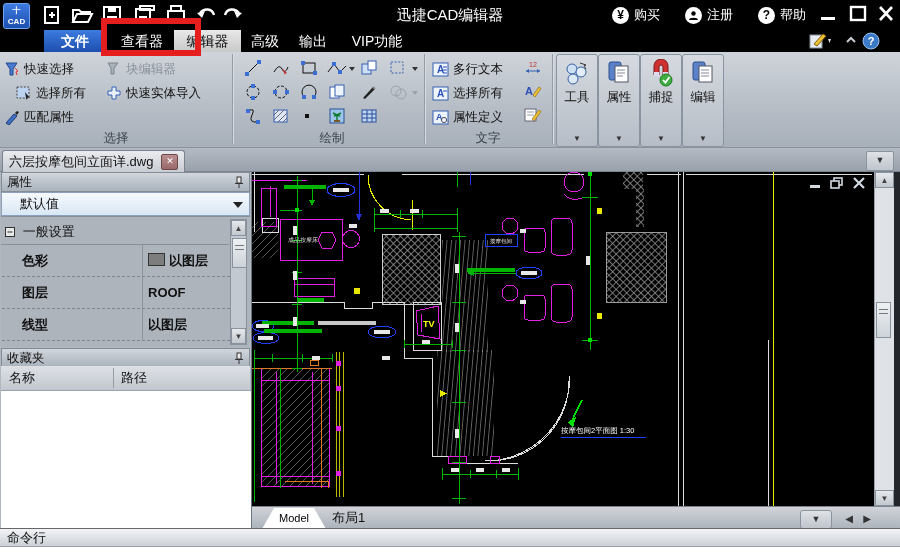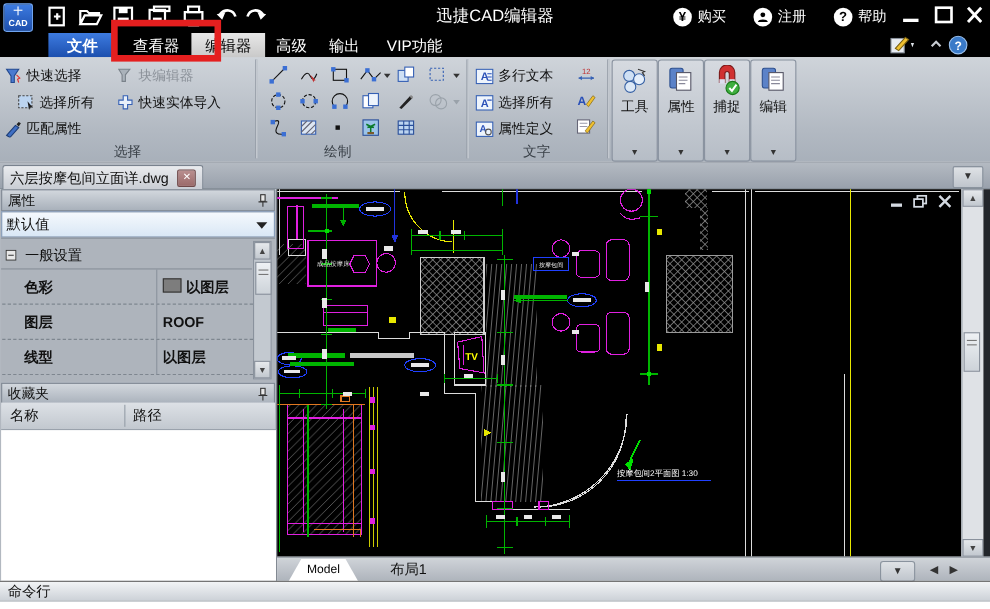--- a/index.html
+++ b/index.html
@@ -42,21 +42,21 @@
   #doctab .x{width:15px;height:14px;background:linear-gradient(#b98f8f,#9b6a6a);border:1px solid #6f4848;border-radius:2px;
              color:#fff;font-size:9px;line-height:13px;text-align:center;cursor:pointer;}
   #dt-drop{left:866px;top:3px;width:26px;height:18px;background:linear-gradient(#dfe2e6,#bfc5cc);border:1px solid #8a939e;
            border-radius:2px;text-align:center;font-size:9px;color:#333;line-height:17px;cursor:pointer;}
   
   #leftpanel{left:0;top:172px;width:252px;height:356px;background:#b2b8c0;border-right:1px solid #6d7680;box-sizing:border-box;}
   .phdr{position:absolute;left:1px;width:249px;height:20px;background:linear-gradient(#d2d7dd,#a9b1bb);
         border:1px solid #828b96;box-sizing:border-box;font-size:12.5px;color:#111;line-height:18px;padding-left:5px;}
   .pin{position:absolute;right:5px;top:3px;cursor:pointer;}
   #combo{left:1px;top:20px;width:249px;height:24px;background:linear-gradient(#f5f9fd,#d9e7f5);
-         border:1px solid #8aa0bc;box-sizing:border-box;font-size:13px;color:#111;line-height:22px;padding-left:4px;cursor:pointer;}
+         border:1px solid #8aa0bc;box-sizing:border-box;font-size:13px;color:#111;line-height:22px;padding-left:18px;cursor:pointer;}
   #combo .arr{position:absolute;right:6px;top:9px;width:0;height:0;border:5px solid transparent;border-top:6px solid #222;}
   .grid-row{position:absolute;left:1px;width:228px;font-size:13px;color:#111;box-sizing:border-box;}
   .dash{border-bottom:1px dashed #7e868f;font-weight:bold;}
   .gcol{position:absolute;left:140px;top:0;bottom:0;width:1px;background:#8b939d;}
   .swatch{display:inline-block;width:15px;height:11px;background:#7d7d7d;border:1px solid #333;vertical-align:-1px;margin-right:4px;}
   .vsb{position:absolute;background:#c3c9d0;border:1px solid #8a929d;box-sizing:border-box;}
   .sb-btn{position:absolute;left:0;width:100%;height:16px;background:linear-gradient(#e6e9ec,#c2c8cf);border:1px solid #8a929d;
           box-sizing:border-box;text-align:center;font-size:8px;color:#444;line-height:15px;cursor:pointer;}
   .sb-thumb{position:absolute;left:1px;width:15px;background:linear-gradient(#eef1f4,#cdd3d9);border:1px solid #8a929d;
             box-sizing:border-box;cursor:pointer;}
@@ -67,21 +67,21 @@
   
   #canvas{left:252px;top:172px;width:622px;height:334px;background:#000;cursor:crosshair;}
   #mdi{right:8px;top:5px;display:flex;gap:8px;position:absolute;}
   #vscroll{left:874px;top:172px;width:20px;height:334px;background:#dfe2e6;border-left:1px solid #9aa1aa;box-sizing:border-box;}
   #rstrip{left:894px;top:172px;width:6px;height:334px;background:#23262b;}
   
   #laytabs{left:252px;top:506px;width:648px;height:22px;background:linear-gradient(#d0d4d9,#aeb4bc);
            border-top:1px solid #7c858f;box-sizing:border-box;}
   #tab-model{position:absolute;left:10px;top:1px;width:64px;height:39px;background:#fff;
              clip-path:polygon(12px 0,52px 0,64px 21px,0 21px);text-align:center;font-size:11px;color:#000;line-height:20px;cursor:pointer;}
-  #tab-layout1{position:absolute;left:80px;top:1px;width:56px;height:25px;text-align:right;font-size:13px;color:#111;line-height:20px;cursor:pointer;}
+  #tab-layout1{position:absolute;left:80px;top:1px;width:56px;height:25px;text-align:left;font-size:13px;color:#111;line-height:20px;cursor:pointer;}
   #lay-drop{position:absolute;left:548px;top:3px;width:30px;height:17px;background:linear-gradient(#dfe2e6,#bfc5cc);
             border:1px solid #8a939e;border-radius:3px;text-align:center;font-size:9px;color:#333;line-height:16px;cursor:pointer;}
   .harr{position:absolute;top:3px;width:18px;height:17px;text-align:center;font-size:10px;color:#333;line-height:17px;cursor:pointer;}
   
   #cmdbar{left:0;top:528px;width:900px;height:19px;background:linear-gradient(#f2f4f6,#ccd1d7);
           border-top:1px solid #666;border-bottom:1px solid #98a0a8;box-sizing:border-box;
           font-size:13px;color:#111;line-height:17px;padding-left:7px;}
   #belowcmd{left:0;top:547px;width:900px;height:7px;background:#fff;}
 </style>
 </head>
@@ -344,21 +344,21 @@
           <path d="M9 13V8M9 8l-4-2M9 8l4-2M9 8l-3 1M9 8l3 1" stroke="#0a7a2a" stroke-width="1.4" fill="none"></path>
           <rect x="6" y="13" width="6" height="2" fill="#7a5a2a"></rect>
         </svg>
       </div>
     <div class="dic" style="left:360px;top:55px;">
         <svg width="18" height="18" viewBox="0 0 18 18">
           <rect x="2" y="3" width="14" height="12" fill="#bcd4f0" stroke="#2a4f9a"></rect>
           <path d="M2 7h14M2 11h14M7 3v12M12 3v12" stroke="#2a4f9a"></path>
         </svg>
       </div>
-    <div class="glabel" style="left:215px;width:184px;">绘制</div>
+    <div class="glabel" style="left:240px;width:184px;">绘制</div>
     <div class="gsep" style="left:424px;"></div>
 
     <div class="rit" style="left:432px;top:6px;">
       <svg width="17" height="15" viewBox="0 0 17 15">
           <rect x="1" y="1" width="15" height="13" fill="#eef4fc" stroke="#3560b4"></rect>
           <text x="5" y="11" font-size="10" font-weight="bold" fill="#2a50b8">A</text>
           <path d="M11 5h4M11 8h4M11 11h4" stroke="#2a50b8"></path>
         </svg>
       <span>多行文本</span>
     </div>

